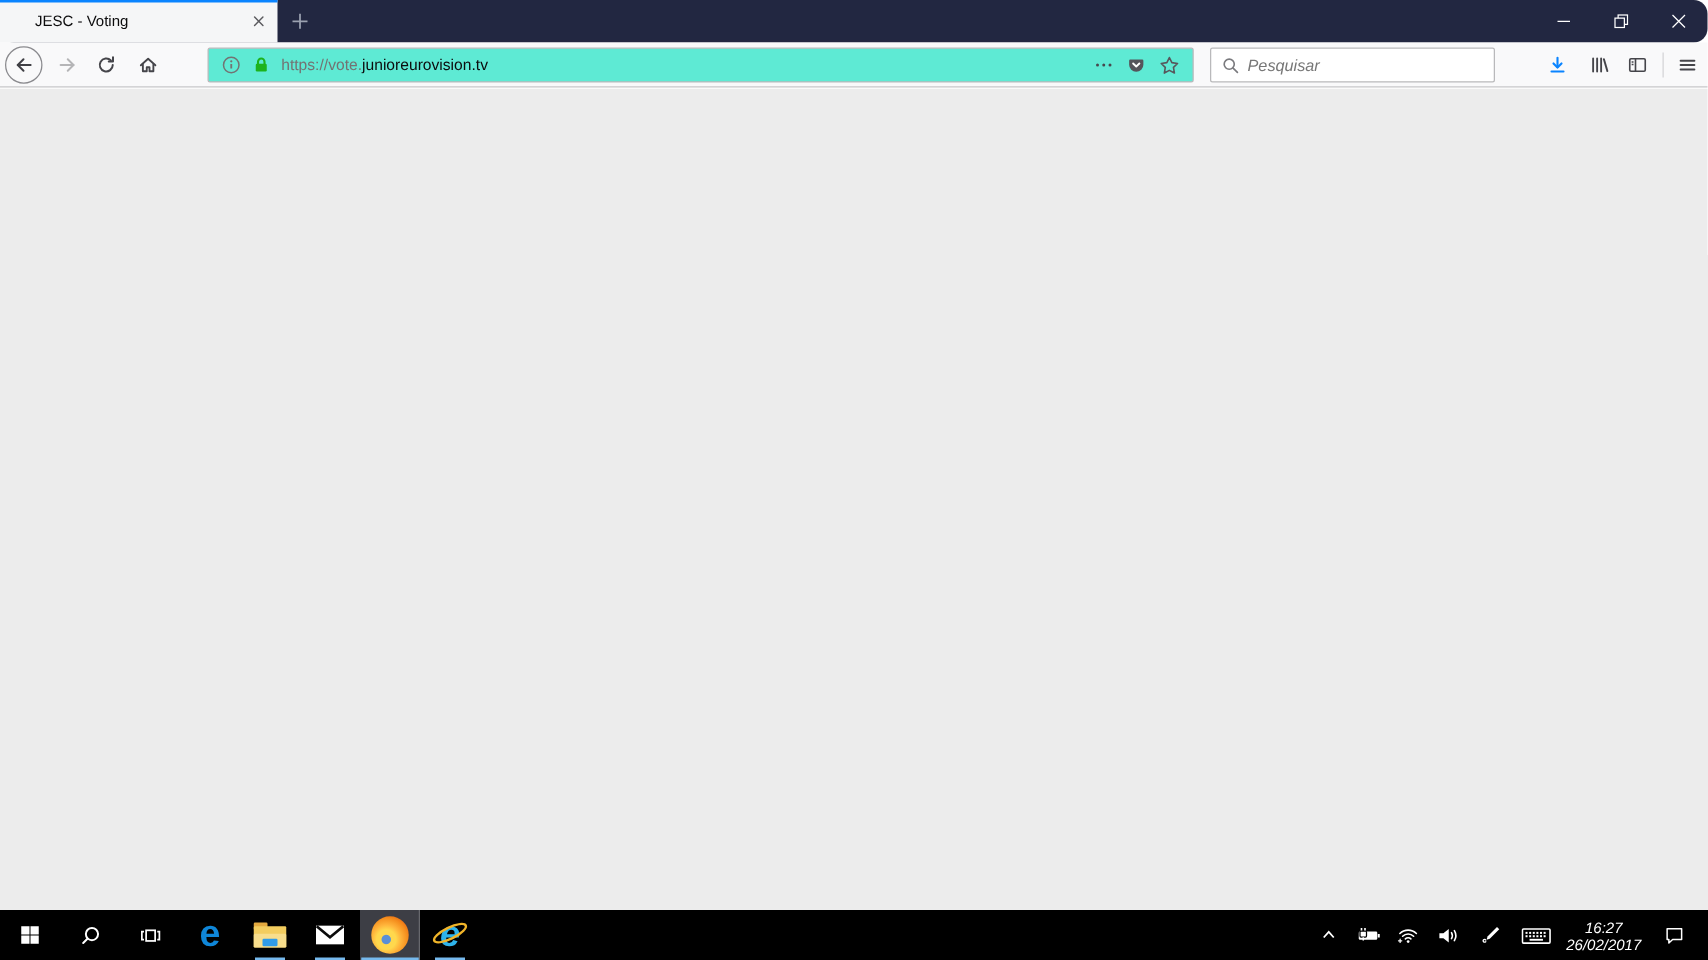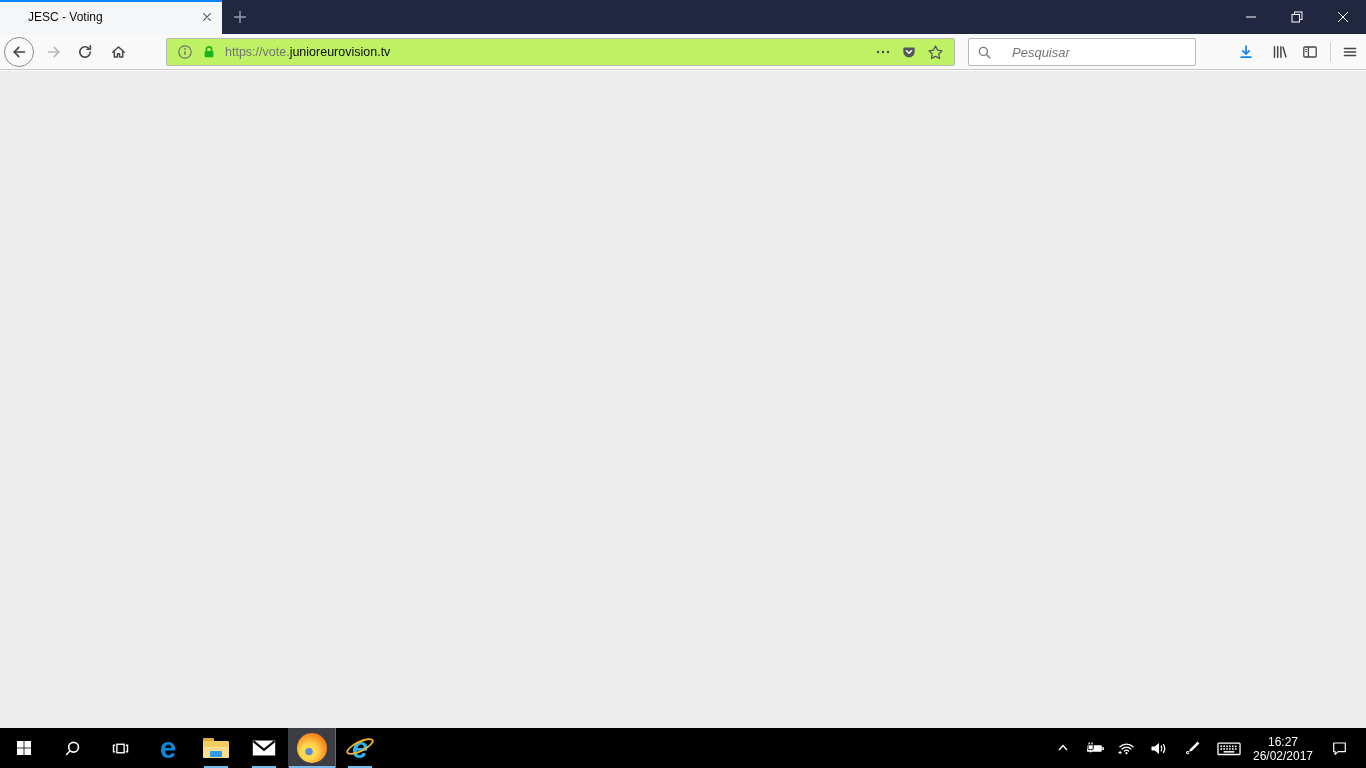--- a/index.html
+++ b/index.html
@@ -3,21 +3,21 @@
 <meta charset="utf-8">
 <title>JESC - Voting</title>
 <style>
   * { margin:0; padding:0; box-sizing:border-box; }
   html,body { width:1366px; height:768px; overflow:hidden;
               font-family:"Liberation Sans", sans-serif; }
   button { background:none; border:0; padding:0; font:inherit; cursor:default; }
 
   
   .titlebar { position:fixed; top:0; left:0; width:1366px; height:34px;
-              background:var(--titlebar-bg,#222741); display:flex; }
+              background:var(--titlebar-bg,#222741); display:flex;border-radius:11px; }
   .tab { position:relative; width:222px; height:34px;
          background:var(--tab-bg,#f5f6f7); display:flex; align-items:center; }
   .tab-accent { position:absolute; top:0; left:0; right:0; height:2px;
                 background:var(--accent-blue,#0a84ff); }
   .tab-title { padding-left:28px; font-size:12px; color:#0c0c0d; flex:1;
                white-space:nowrap; overflow:hidden; }
   .tab-close { width:22px; height:22px; margin-right:4px; display:flex;
                align-items:center; justify-content:center; color:#5a5a5e; }
   .newtab { width:36px; height:34px; display:flex; align-items:center;
             justify-content:center; color:#9ba1b0; }
@@ -28,36 +28,36 @@
   
   .toolbar { position:fixed; top:34px; left:0; width:1366px; height:36px;
              background:var(--toolbar-bg,#f9f9fa); border-bottom:1px solid #c8c8ca; }
   .toolbar .abs { position:absolute; top:0; height:36px; display:flex;
                   align-items:center; justify-content:center; }
   .nav-btn svg { display:block; }
   .back-circle { position:absolute; left:4px; top:3px; width:30px; height:30px;
                  border:1px solid #8a8a8e; border-radius:50%; background:var(--toolbar-bg,#f9f9fa);
                  display:flex; align-items:center; justify-content:center; }
   .urlbar { position:absolute; left:166px; top:4px; width:789px; height:28px;
-            background:#bef264; border:1px solid #b9b9bb; border-radius:2px;
+            background:#5eead4; border:1px solid #b9b9bb; border-radius:2px;
             display:flex; align-items:center; padding:0 6px; }
   .url-ico { display:flex; align-items:center; justify-content:center;
              width:24px; height:26px; }
   .url-text { flex:1; font-size:12.5px; white-space:nowrap; overflow:hidden;
               margin-left:4px; }
   .url-prefix { color:var(--url-prefix-color,#737373); }
   .url-domain { color:var(--url-domain-color,#0c0c0d); }
   .page-actions { display:flex; align-items:center; }
   .pa-btn { width:26px; height:26px; display:flex; align-items:center;
             justify-content:center; }
   .searchbar { position:absolute; left:968px; top:4px; width:228px; height:28px;
                background:#fff; border:1px solid #b9b9bb; border-radius:2px;
                display:flex; align-items:center; padding:0 8px; }
   .searchbar input { border:0; outline:none; flex:1; min-width:0; height:24px;
-                     font-size:13px; background:transparent; margin-left:20px;
+                     font-size:13px; background:transparent; margin-left:6px;
                      font-family:"Liberation Sans", sans-serif; }
   .searchbar input::placeholder { font-style:italic; color:#777; }
   .tb-sep { position:absolute; left:1330px; top:8px; width:1px; height:20px;
             background:#d4d4d6; }
 
   
   .content { position:fixed; top:71px; left:0; width:1366px; height:657px;
              background:var(--content-bg,#ececec); }
 
   
@@ -84,21 +84,21 @@
   .fx-logo { width:30px; height:30px; border-radius:50%;
              background:radial-gradient(circle at 40% 62%, #5a8fd6 0 13%,
                         #ffd84d 16% 30%, #ffb43b 45%, #f58f1e 65%, #e8600d 85%, #d14a0f 100%); }
   .ie-wrap { position:relative; width:34px; height:32px; display:flex;
              align-items:center; justify-content:center; }
   .ie-e { font-size:29px; font-weight:bold; color:var(--ie-blue,#2eb3ea);
           line-height:1; font-style:italic; }
   .ie-ring { position:absolute; width:30px; height:11px; border:2px solid #f0b429;
              border-radius:50%; transform:rotate(-26deg); top:9px; left:2px; }
   .tray { margin-left:auto; display:flex; align-items:center; padding-right:6px; }
-  .tray-btn { height:40px; display:flex; align-items:center; justify-content:center; }
+  .tray-btn { height:40px; display:flex; align-items:center; justify-content:center;font-style:italic; }
   .clock { width:70px; text-align:center; color:#fff; font-size:12px;
            line-height:14px; padding-top:1px; }
 </style>
 </head>
 <body>
 
 <div class="titlebar">
   <div class="tab">
     <div class="tab-accent"></div>
     <span class="tab-title">JESC - Voting</span>

